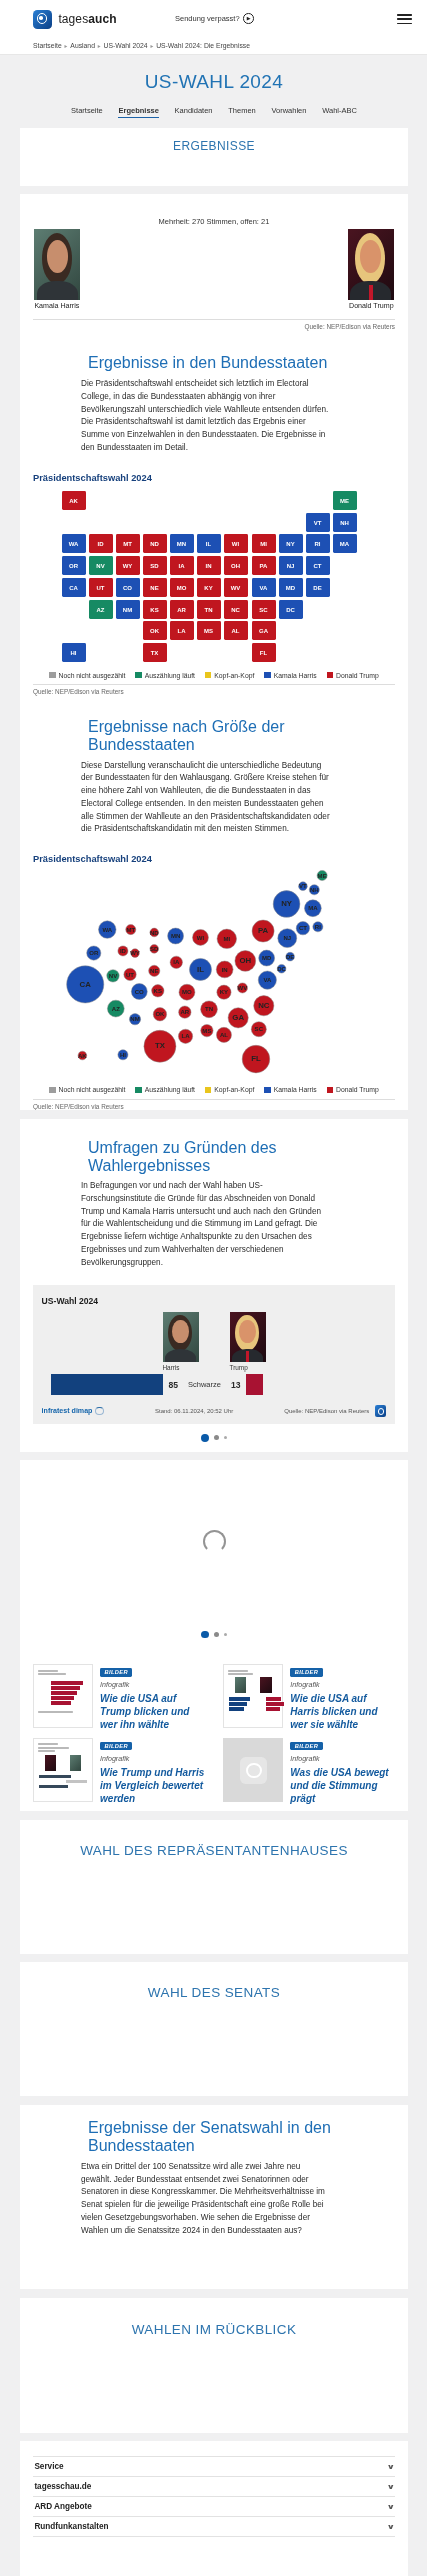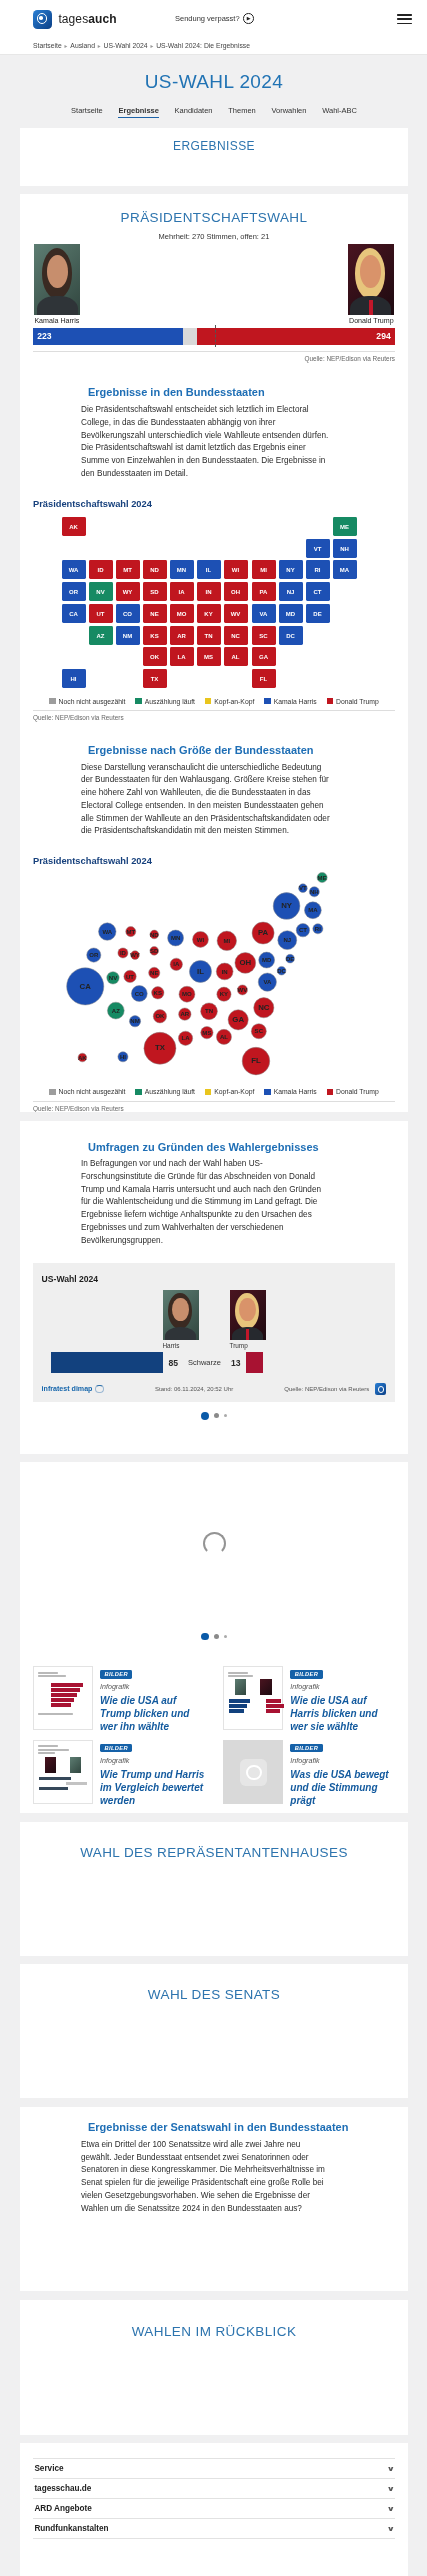--- a/index.html
+++ b/index.html
@@ -21,21 +21,21 @@
   .burger i { display:block; height:1.6px; background:#222; margin-bottom:2.6px; border-radius:0.7px; }
   .crumbs { background:#fff; padding:4.3px 13px 5px 33px; font-size:6.8px; color:#444; border-bottom:0.7px solid #e7e7e7; }
   .crumbs .sep { color:#999; margin:0 2.9px; font-size:5.7px; }
   
   .page-title { text-align:center; color:#2173b4; font-size:19px; letter-spacing:0.4px; padding:15.7px 0 5.7px; font-weight:400; }
   .tabs { display:flex; justify-content:center; gap:15.7px; padding:7.1px 0 10px; font-size:7.5px; color:#333; }
   .tab { cursor:pointer; padding-bottom:2.1px; }
   .tab.active { font-weight:bold; border-bottom:1.4px solid #1d63a8; }
   .card { background:#fff; margin:0 20px 8.6px; padding:0 13px; overflow:hidden; }
   .h-big { text-align:center; color:#2d74ae; font-size:13.5px; letter-spacing:0.4px; font-weight:400; }
-  .h-sub { color:#1e6eb5; font-size:11px; font-weight:700; margin-left:48px;padding-left:7px; }
+  .h-sub { color:#1e6eb5; font-size:16px; font-weight:400; margin-left:48px;padding-left:7px; }
   .body-copy { font-size:8.2px; line-height:1.55; color:#2b2b2b; margin:5.7px 64px 0 48px; }
   .chart-label { font-size:9.3px; font-weight:bold; color:#16407c; margin-top:18.5px; }
   .source { font-size:6.4px; color:#666; }
   .divider { border-top:0.7px solid #ddd; margin-top:5.7px; }
   
   .majority { text-align:center; font-size:7.5px; color:#333; margin-top:7.1px; }
   .cands { position:relative; height:84px; margin-top:2.9px; }
   .avatar { position:absolute; top:0; width:46px; height:71px; overflow:hidden; }
   .avatar .hair { position:absolute; left:16%; top:5%; width:66%; height:72%; border-radius:50%; background:#3a2a22; }
   .avatar .face { position:absolute; left:27%; top:15%; width:46%; height:47%; border-radius:50%; background:#c78e6d; }
@@ -136,47 +136,38 @@
   <span class="tab">Themen</span>
   <span class="tab">Vorwahlen</span>
   <span class="tab">Wahl-ABC</span>
 </div>
 
 <div class="card" style="min-height:58px; padding-top:11.4px;">
   <div class="h-big" style="font-size:12px;">ERGEBNISSE</div>
 </div>
 
 <div class="card" style="min-height:852px; padding-top:15.7px;">
-  <div class="h-big">PRÄSIDENTSCHAFTSWAHL</div>
   <div class="majority">Mehrheit: 270 Stimmen, offen: 21</div>
 
   <div class="cands">
     <div class="avatar av-kamala" style="left:1.4px;">
       <div class="hair"></div>
         <div class="face"></div>
         <div class="torso"></div>
     </div>
     <div class="cand-name" style="left:1.4px;">Kamala Harris</div>
     <div class="avatar av-trump" style="right:1.4px;">
       <div class="hair"></div>
         <div class="face"></div>
         <div class="torso"></div>
         <div class="tie"></div>
     </div>
     <div class="cand-name" style="right:1.4px;">Donald Trump</div>
   </div>
 
-  <div class="ev-bar">
-    <div class="ev-seg" id="ev-harris" style="width: 41.4498%; background: rgb(29, 80, 180);"></div>
-    <div class="ev-seg" id="ev-open" style="width: 3.90335%; background: rgb(217, 217, 217);"></div>
-    <div class="ev-seg" id="ev-trump" style="width: 54.6468%; background: rgb(192, 22, 31);"></div>
-    <div class="ev-num" style="left:4.3px;">223</div>
-    <div class="ev-num" style="right:4.3px;">294</div>
-    <div class="ev-marker" id="ev-marker" style="left: 50.1859%;"></div>
-  </div>
   <div class="divider"></div>
   <div class="source" style="text-align:right; margin-top:3.6px;">Quelle: NEP/Edison via Reuters</div>
 
   <div class="h-sub" style="margin-top:24px;">Ergebnisse in den Bundesstaaten</div>
   <div class="body-copy">Die Präsidentschaftswahl entscheidet sich letztlich im Electoral College, in das die Bundesstaaten abhängig von ihrer Bevölkerungszahl unterschiedlich viele Wahlleute entsenden dürfen. Die Präsidentschaftswahl ist damit letztlich das Ergebnis einer Summe von Einzelwahlen in den Bundesstaaten. Die Ergebnisse in den Bundesstaaten im Detail.</div>
 
   <div class="chart-label">Präsidentschaftswahl 2024</div>
   <div class="tilemap" id="tilemap">
       <div class="tile" style="left: 0px; top: 43px; background: rgb(29, 80, 180);">WA</div>
       <div class="tile" style="left: 0px; top: 65px; background: rgb(29, 80, 180);">OR</div>

